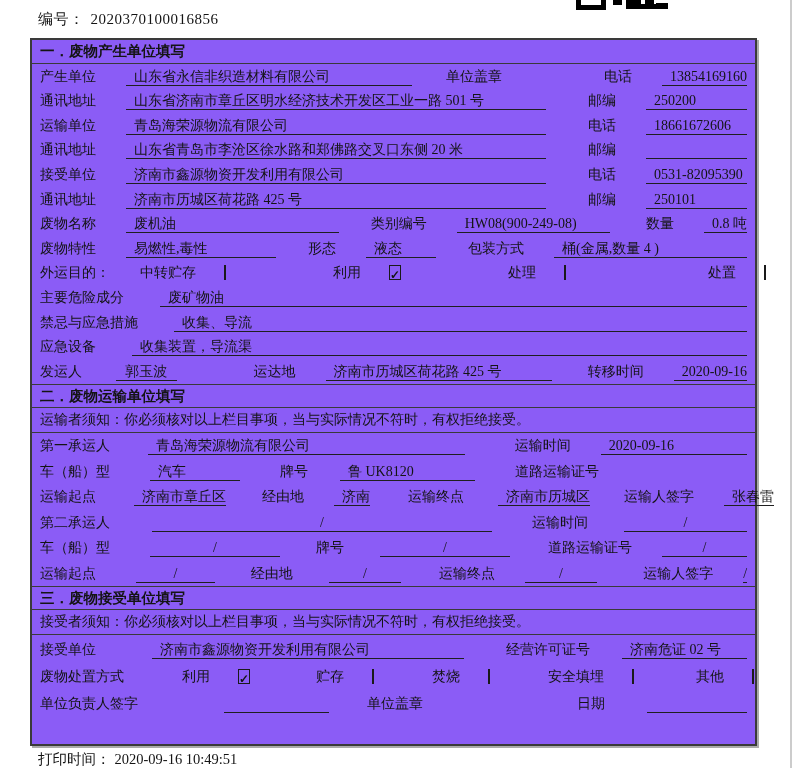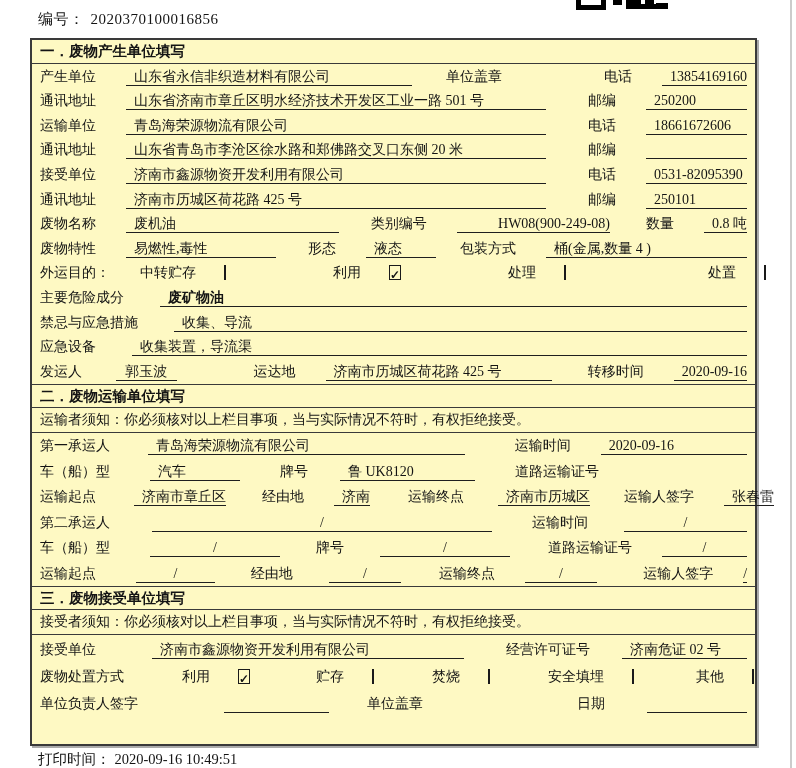--- a/index.html
+++ b/index.html
@@ -6,21 +6,21 @@
   .page{position:relative;width:796px;height:768px;background:#ffffff;overflow:hidden;
         font-family:"Liberation Serif","DejaVu Serif",serif;color:#141414;font-size:14px;}
   .doc-no{position:absolute;left:38px;top:10px;font-size:15px;letter-spacing:0.5px;}
   .doc-no .num{margin-left:6px;}
   .title{position:absolute;left:330px;top:2px;font-size:26px;font-weight:bold;letter-spacing:1px;}
   .qr{position:absolute;left:576px;top:0;width:92px;height:10px;overflow:hidden;}
   .qb{position:absolute;background:#000;}
   .qb.hollow{background:transparent;border:5px solid #000;box-sizing:border-box;}
   .edge{position:absolute;left:790px;top:0;width:2px;height:768px;background:#cccccc;}
   .tbl{position:absolute;left:30px;top:38px;width:727px;height:708px;box-sizing:border-box;
-       border:2px solid #3a3a3a;box-shadow:2px 2px 0 #ababab;background:#fef9c3;}
+       border:2px solid #3a3a3a;box-shadow:2px 2px 0 #ababab;background:#8b5cf6;}
   .sec-h{height:24px;line-height:23px;padding:0 8px;font-weight:bold;font-size:14.5px;
          border-bottom:1.5px solid #3a3a3a;box-sizing:border-box;}
   .sec-h.bt{border-top:1.5px solid #3a3a3a;}
   .row{display:flex;align-items:flex-end;padding:0 8px 3px 8px;box-sizing:border-box;gap:22px;}
   .row>span{line-height:19px;white-space:nowrap;}
   .s1{height:24.6px;} .s2{height:25.5px;} .s3{height:27px;}
   .notice{height:25px;border-bottom:1.2px solid #3a3a3a;}
   .u{border-bottom:1px solid #1f1f1f;height:19px;box-sizing:border-box;padding-left:8px;}
   .u.ctr{text-align:center;padding-left:0;}
   .u.sl{padding-left:0;text-align:center;}
@@ -95,49 +95,49 @@
       <span>通讯地址</span>
       <span class="u" style="margin-left:8px;width:420px;">济南市历城区荷花路 425 号</span>
       <span style="margin-left:20px;">邮编</span>
       <span class="u fx" style="margin-left:8px;">250101</span>
     </div>
 
     <div class="row s1">
       <span>废物名称</span>
       <span class="u" style="margin-left:8px;width:215px;">废机油</span>
       <span style="margin-left:10px;">类别编号</span>
-      <span class="u" style="margin-left:8px;width:155px;text-align:right;">HW08(900-249-08)</span>
+      <span class="u" style="margin-left:8px;width:155px;">HW08(900-249-08)</span>
       <span style="margin-left:14px;">数量</span>
       <span class="u fx" style="margin-left:8px;">0.8 吨</span>
     </div>
 
     <div class="row s1">
       <span>废物特性</span>
       <span class="u" style="margin-left:8px;width:150px;">易燃性,毒性</span>
       <span style="margin-left:10px;">形态</span>
       <span class="u" style="margin-left:8px;width:70px;">液态</span>
-      <span style="margin-left:2px;text-align:center;">包装方式</span>
+      <span style="margin-left:10px;text-align:center;">包装方式</span>
       <span class="u fx" style="margin-left:8px;">桶(金属,数量 4 )</span>
     </div>
 
     <div class="row s1">
       <span>外运目的：</span>
       <span style="margin-left:8px;">中转贮存</span>
       <span class="cb"></span>
       <span style="margin-left:85px;">利用</span>
       <span class="cb">✓</span>
       <span style="margin-left:85px;">处理</span>
       <span class="cb"></span>
       <span style="margin-left:120px;">处置</span>
       <span class="cb"></span>
     </div>
 
     <div class="row s1">
       <span>主要危险成分</span>
-      <span class="u fx" style="margin-left:14px;font-weight:bold;">废矿物油</span>
+      <span class="u fx" style="margin-left:14px;">废矿物油</span>
     </div>
 
     <div class="row s1">
       <span>禁忌与应急措施</span>
       <span class="u fx" style="margin-left:14px;">收集、导流</span>
     </div>
 
     <div class="row s1">
       <span>应急设备</span>
       <span class="u fx" style="margin-left:14px;">收集装置，导流渠</span>

